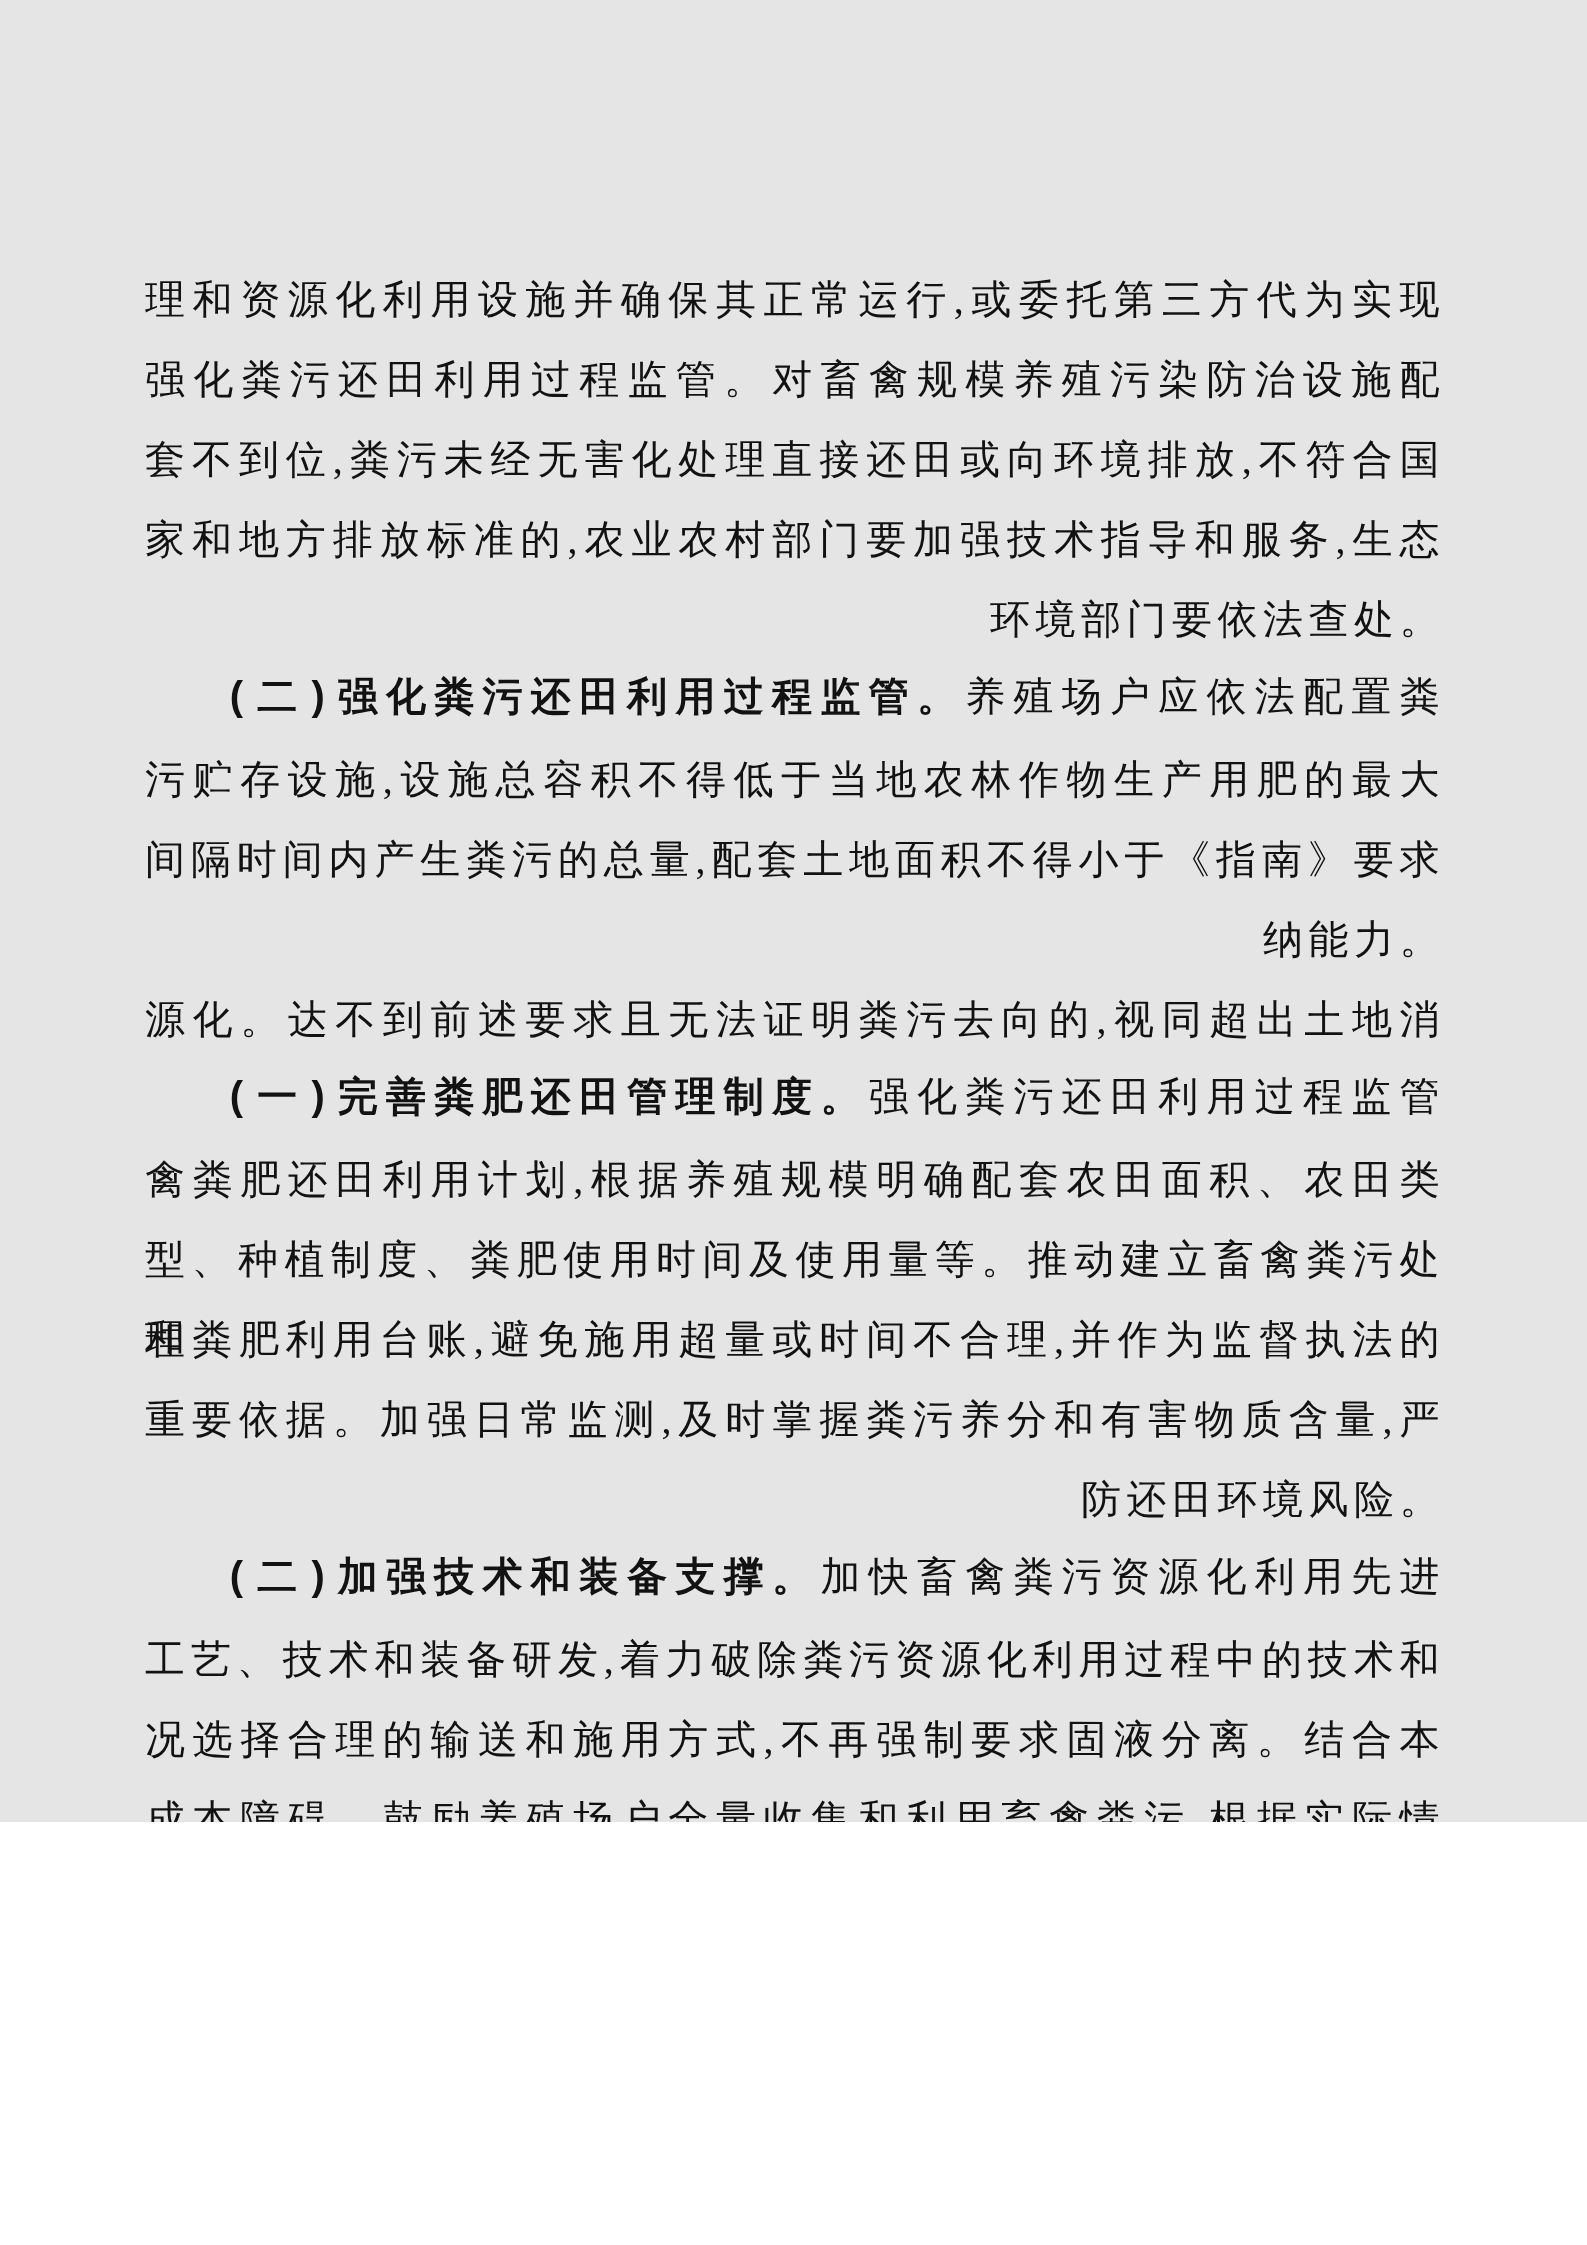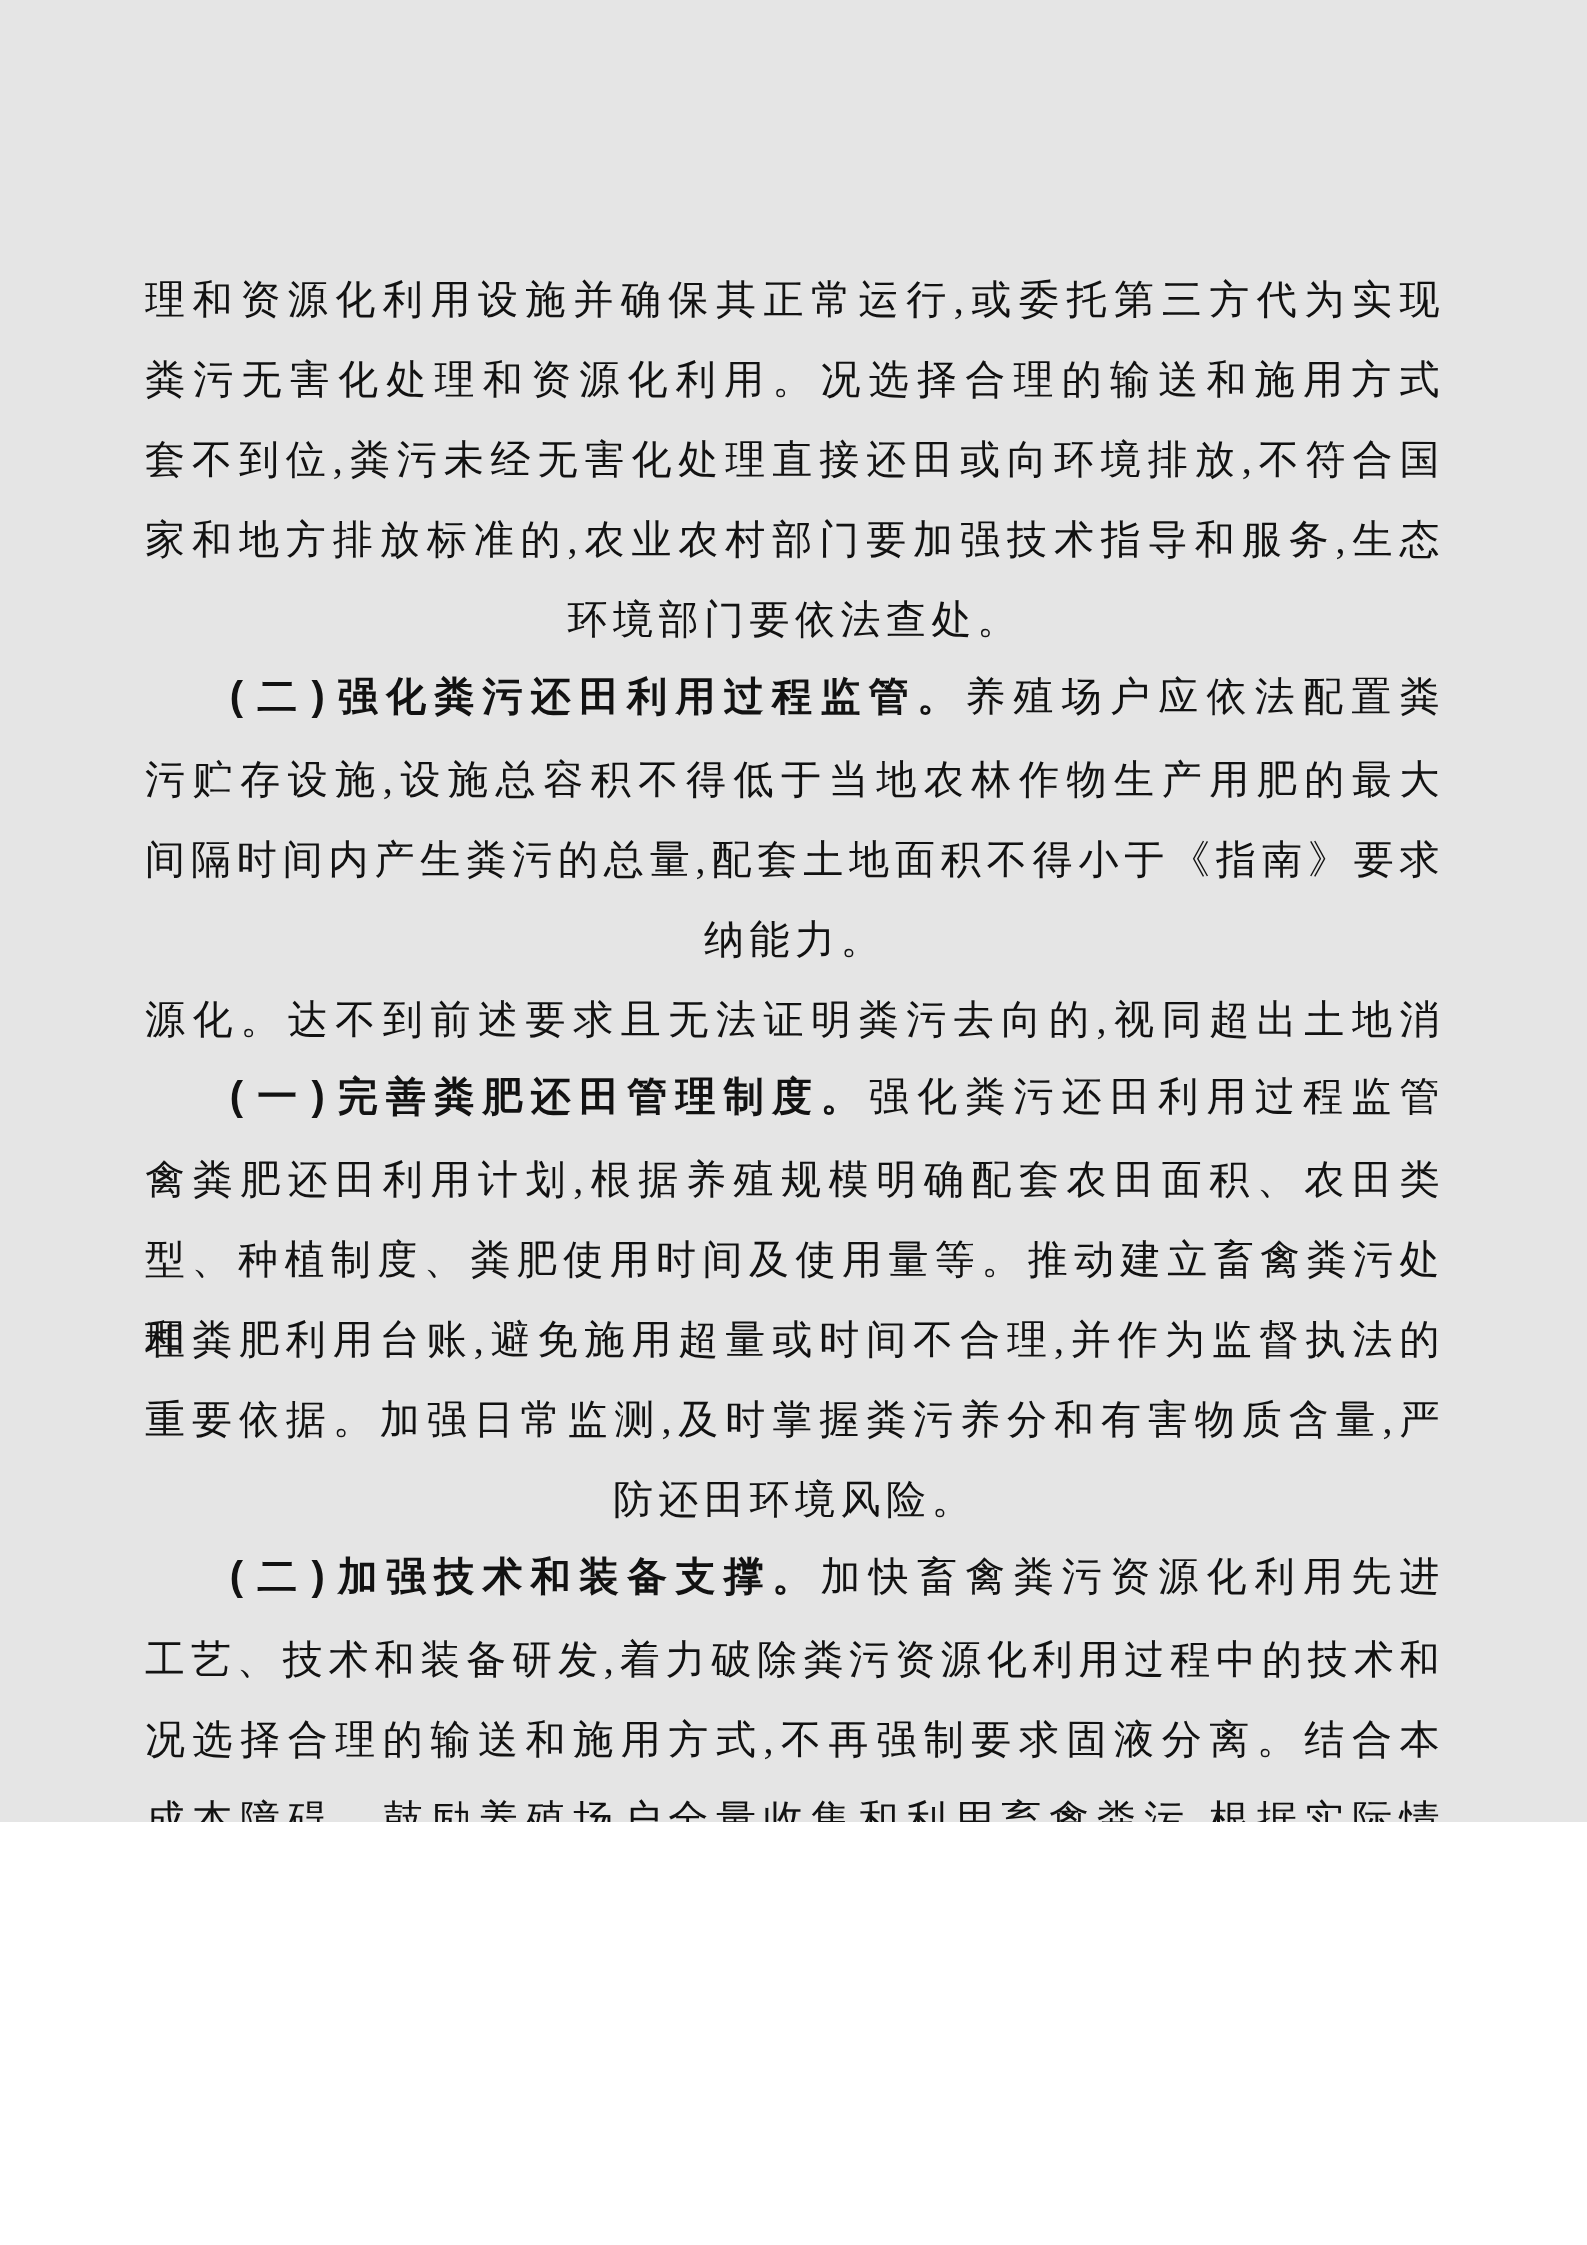--- a/index.html
+++ b/index.html
@@ -21,21 +21,21 @@
     left: 145px;
     top: 260px;
     width: 1300px;
   }
   .line {
     height: 80px;
     line-height: 80px;
     font-size: 40px;
     letter-spacing: 5.5px;
     white-space: nowrap;
-    text-align: center;
+    text-align: right;
   }
   .line.justify {
     white-space: normal;
     text-align: justify;
     text-align-last: justify;
   }
   .line.indent {
     text-indent: 2em;
     font-family: Liberation Mono, monospace;
   }
@@ -59,21 +59,21 @@
     color: #121212;
   }
 </style>
 </head>
 <body>
 
 <div class="page">
   <div class="text-block">
 
     <div class="line justify">理和资源化利用设施并确保其正常运行,或委托第三方代为实现</div>
-    <div class="line justify">粪污无害化处理和资源化利用。况选择合理的输送和施用方式</div>
+    <div class="line justify">强化粪污还田利用过程监管。对畜禽规模养殖污染防治设施配</div>
     <div class="line justify">套不到位,粪污未经无害化处理直接还田或向环境排放,不符合国</div>
     <div class="line justify">家和地方排放标准的,农业农村部门要加强技术指导和服务,生态</div>
     <div class="line">环境部门要依法查处。</div>
 
     <div class="line justify indent"><span class="lead">(二)强化粪污还田利用过程监管。</span><span>养殖场户应依法配置粪</span></div>
     <div class="line justify">污贮存设施,设施总容积不得低于当地农林作物生产用肥的最大</div>
     <div class="line justify">间隔时间内产生粪污的总量,配套土地面积不得小于《指南》要求</div>
     <div class="line">纳能力。</div>
     <div class="line justify">源化。达不到前述要求且无法证明粪污去向的,视同超出土地消</div>
 

